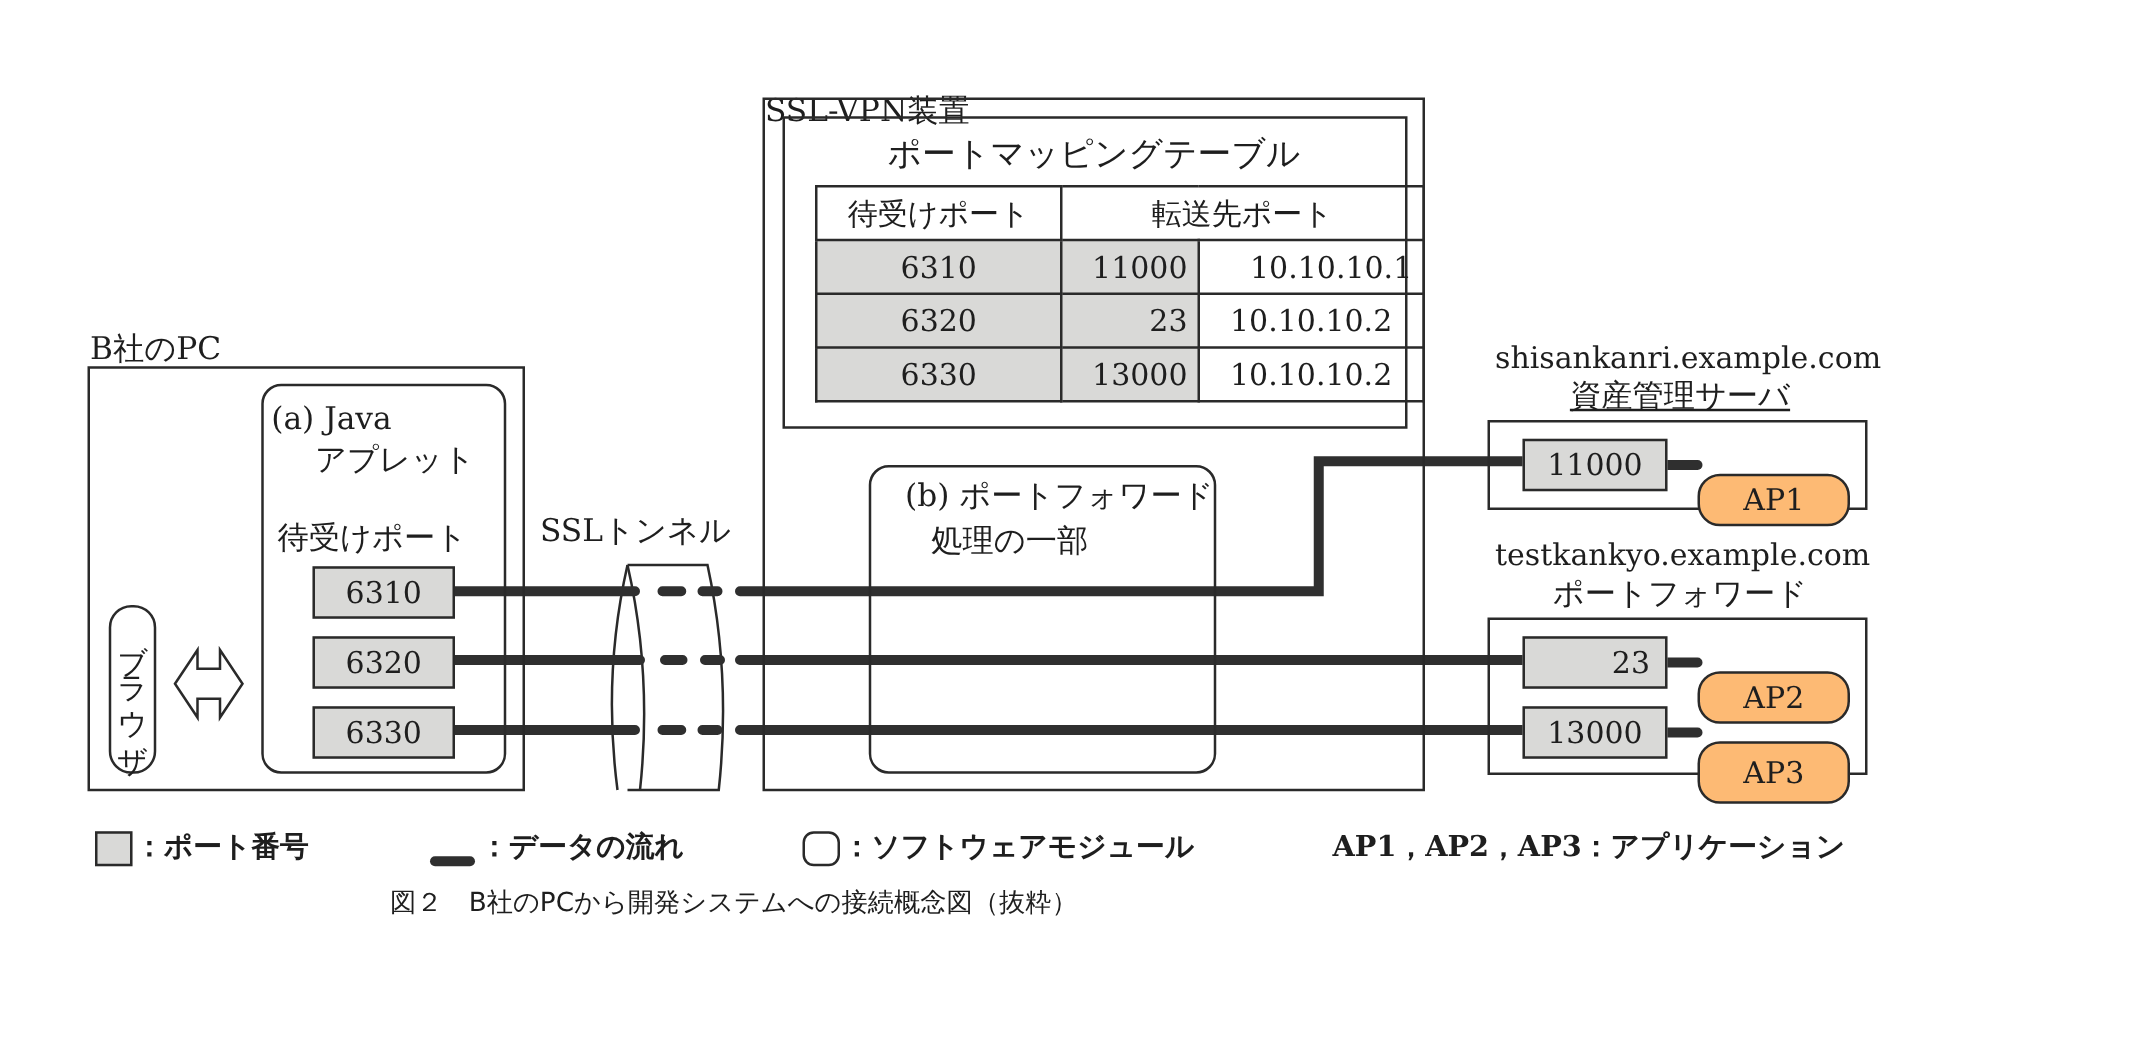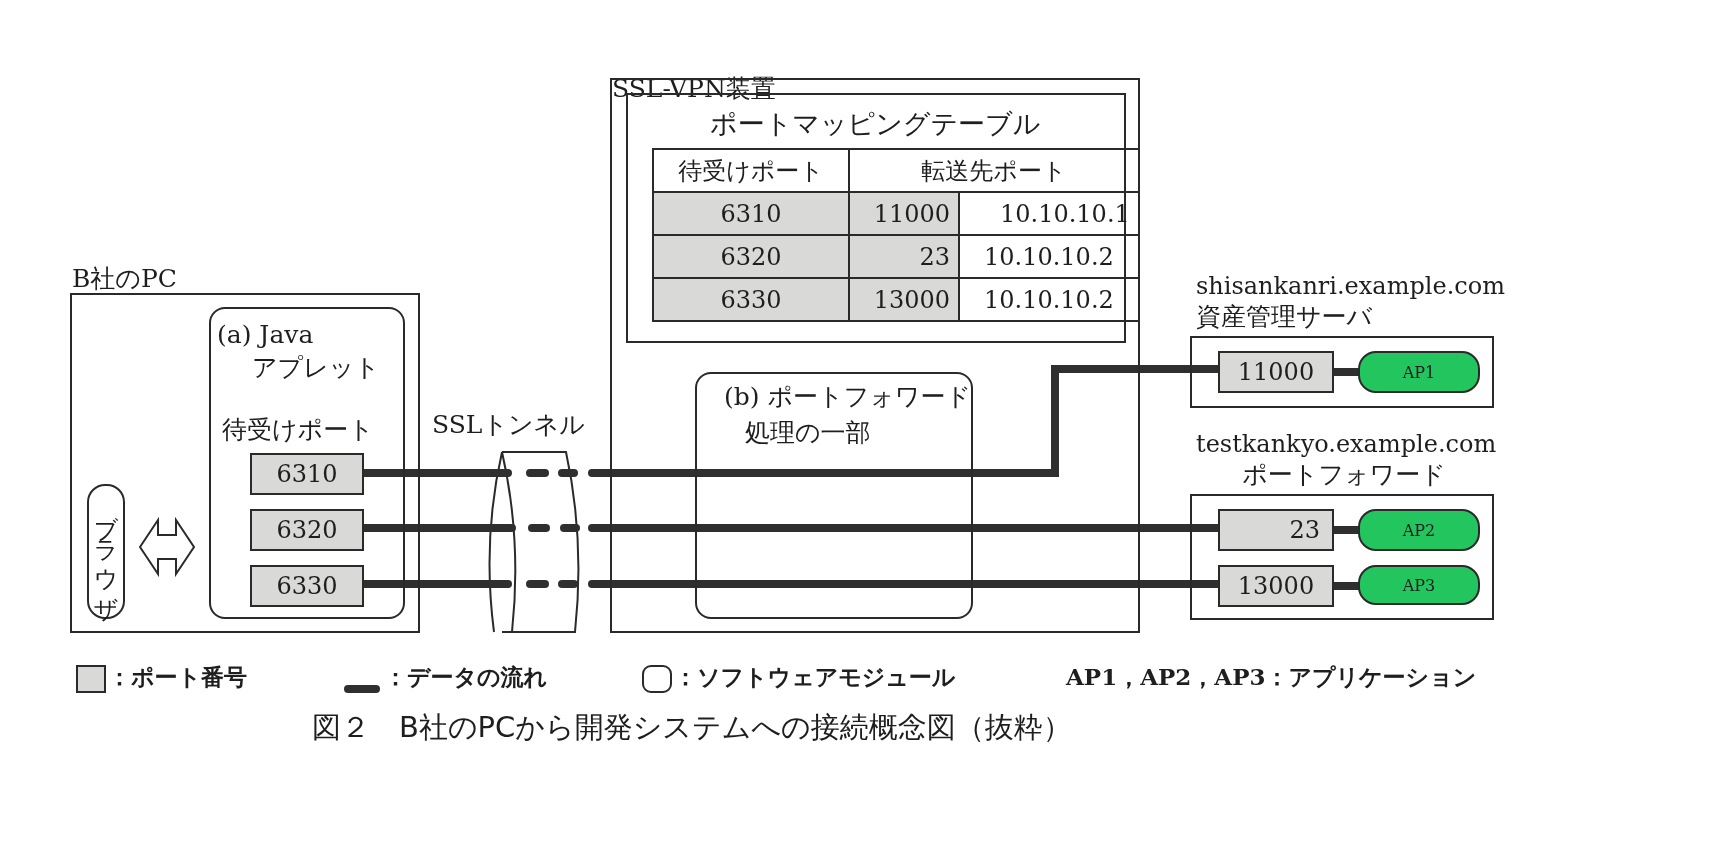--- a/index.html
+++ b/index.html
@@ -4,29 +4,29 @@
 <style>
   html, body { margin: 0; padding: 0; background: #ffffff; }
   body { width: 1716px; height: 844px; position: relative; overflow: hidden;
          font-family: "DejaVu Serif", "Liberation Serif", serif; color: #1e1e1e; }
   .lbl { position: absolute; white-space: nowrap; font-size: 25px; line-height: 1; }
   .box { position: absolute; border: 2px solid #2a2a2a; box-sizing: border-box; background: transparent; }
   .rbox { position: absolute; border: 2px solid #2a2a2a; box-sizing: border-box; border-radius: 16px; }
   .port { position: absolute; border: 2px solid #2a2a2a; box-sizing: border-box; background: #d9d9d7;
           font-size: 24px; display: flex; align-items: center; justify-content: center; }
   .port.right { justify-content: flex-end; padding-right: 12px; }
-  .ap { position: absolute; border: 2px solid #2a2a2a; box-sizing: border-box; border-radius: 18px; background: #22c55e;
-        font-size: 16px; display: flex; align-items: center; justify-content: center; }
+  .ap { position: absolute; border: 2px solid #2a2a2a; box-sizing: border-box; border-radius: 18px; background: #fdba74;
+        font-size: 24px; display: flex; align-items: center; justify-content: center; margin-top: 28px; }
   table.pm { position: absolute; border-collapse: collapse; font-size: 24px; }
   table.pm td { border: 2px solid #2a2a2a; height: 41px; padding: 0 8px; white-space: nowrap; }
   table.pm td.g { background: #d9d9d7; }
   .c { text-align: center; }
   .r { text-align: right; }
   svg.lines { position: absolute; left: 0; top: 0; }
-  .caption { position: absolute; font-family: "DejaVu Sans", "Liberation Sans", sans-serif; font-size: 29px; white-space: nowrap; }
+  .caption { position: absolute; font-family: "DejaVu Sans", "Liberation Sans", sans-serif; font-size: 21px; white-space: nowrap; }
   .legend { position: absolute; font-size: 23px; white-space: nowrap; display: flex; align-items: flex-end; font-weight: bold; }
 </style>
 </head>
 <body>
 
 <svg class="lines" width="1716" height="844">
 
   <g fill="none" stroke="#2a2a2a" stroke-width="2">
     <path d="M502,452 L566,452 Q585,540 575,632 L502,632"></path>
     <path d="M502,452 Q482,540 494,632"></path>
@@ -83,32 +83,32 @@
     <td class="g r">13000</td>
     <td class="c">10.10.10.2</td>
   </tr>
 </tbody>
   </table>
 <div class="rbox" style="left:695px;top:372px;width:278px;height:247px;"></div>
 <div class="lbl" style="left:724px;top:384px;">(b) ポートフォワード</div>
 <div class="lbl" style="left:745px;top:420px;">処理の一部</div>
 
 <div class="lbl" style="left:1196px;top:274px;width:296px;text-align:center;font-size:24px;">shisankanri.example.com</div>
-<div class="lbl" style="left:1196px;top:304px;width:296px;text-align:left;">資産管理サーバ</div>
+<div class="lbl" style="left:1196px;top:304px;width:296px;text-align:center;text-decoration:underline;">資産管理サーバ</div>
 <div class="box" style="left:1190px;top:336px;width:304px;height:72px;"></div>
 <div class="port" style="left:1218px;top:351px;width:116px;height:42px;">11000</div>
 <div class="ap" style="left:1358px;top:351px;width:122px;height:42px;">AP1</div>
 
 <div class="lbl" style="left:1196px;top:432px;width:296px;text-align:left;font-size:24px;">testkankyo.example.com</div>
 <div class="lbl" style="left:1196px;top:462px;width:296px;text-align:center;">ポートフォワード</div>
 <div class="box" style="left:1190px;top:494px;width:304px;height:126px;"></div>
 <div class="port right" style="left:1218px;top:509px;width:116px;height:42px;">23</div>
 <div class="ap" style="left:1358px;top:509px;width:122px;height:42px;">AP2</div>
 <div class="port" style="left:1218px;top:565px;width:116px;height:42px;">13000</div>
-<div class="ap" style="left:1358px;top:565px;width:122px;height:40px;">AP3</div>
+<div class="ap" style="left:1358px;top:565px;width:122px;height:50px;">AP3</div>
 
 <div class="legend" style="left:76px;top:662px;">
   <span style="display:inline-block;width:30px;height:28px;border:2px solid #2a2a2a;background:#d9d9d7;box-sizing:border-box;margin-right:2px;"></span>
   <span>：ポート番号</span>
 </div>
 <div class="legend" style="left:344px;top:662px;">
   <span style="display:inline-block;width:36px;height:8px;border-radius:4px;background:#2f2f2f;margin-right:4px;"></span>
   <span>：データの流れ</span>
 </div>
 <div class="legend" style="left:642px;top:662px;">

